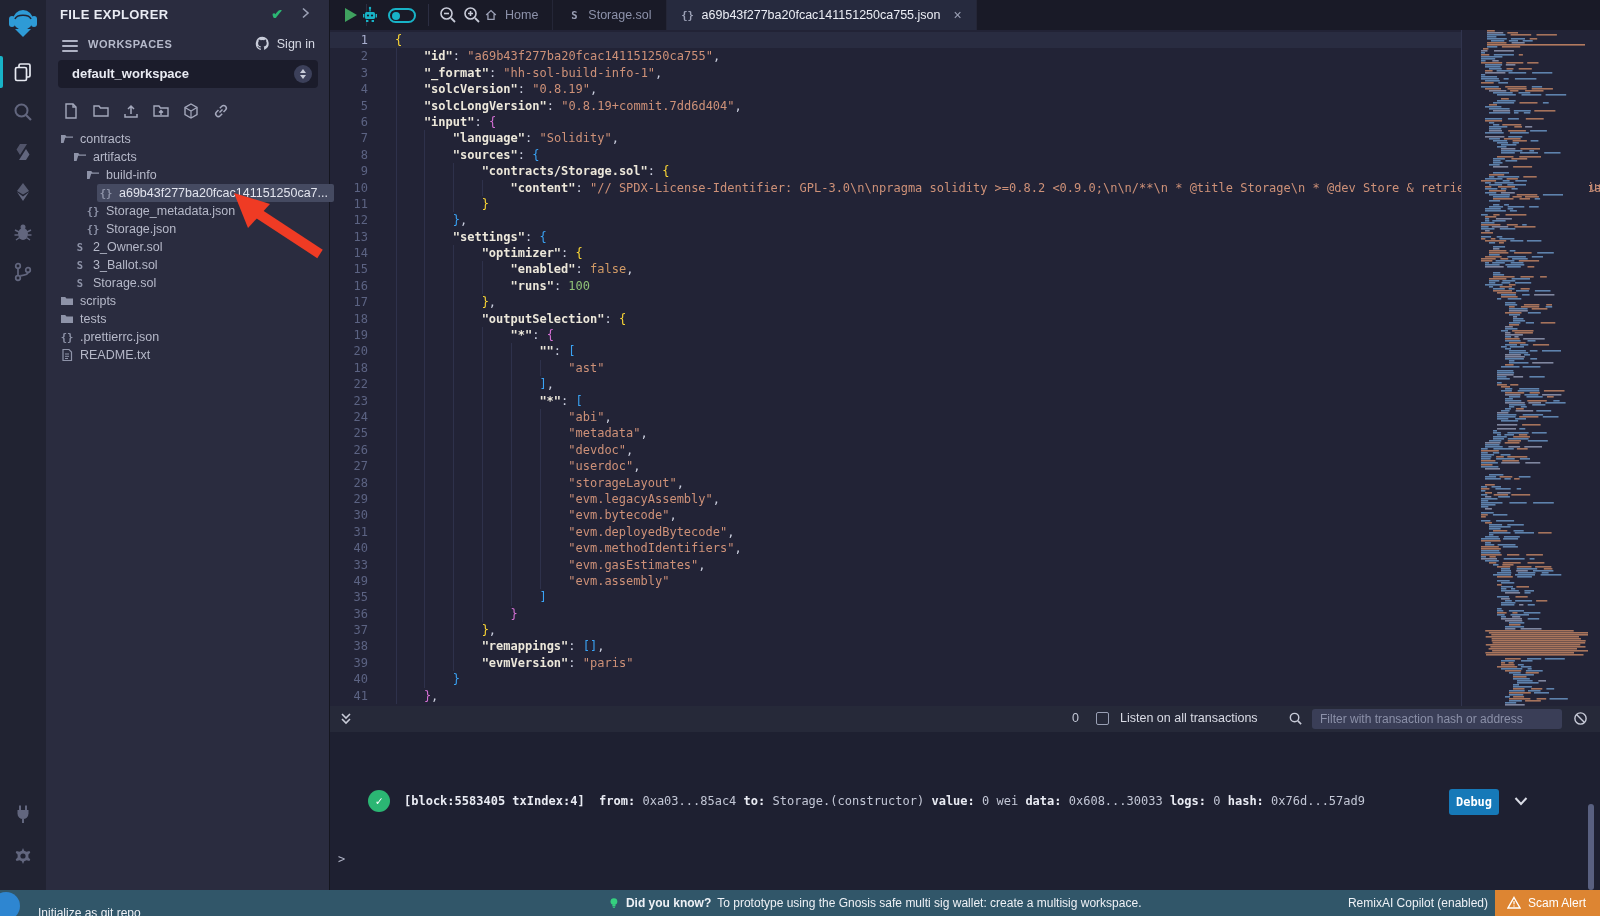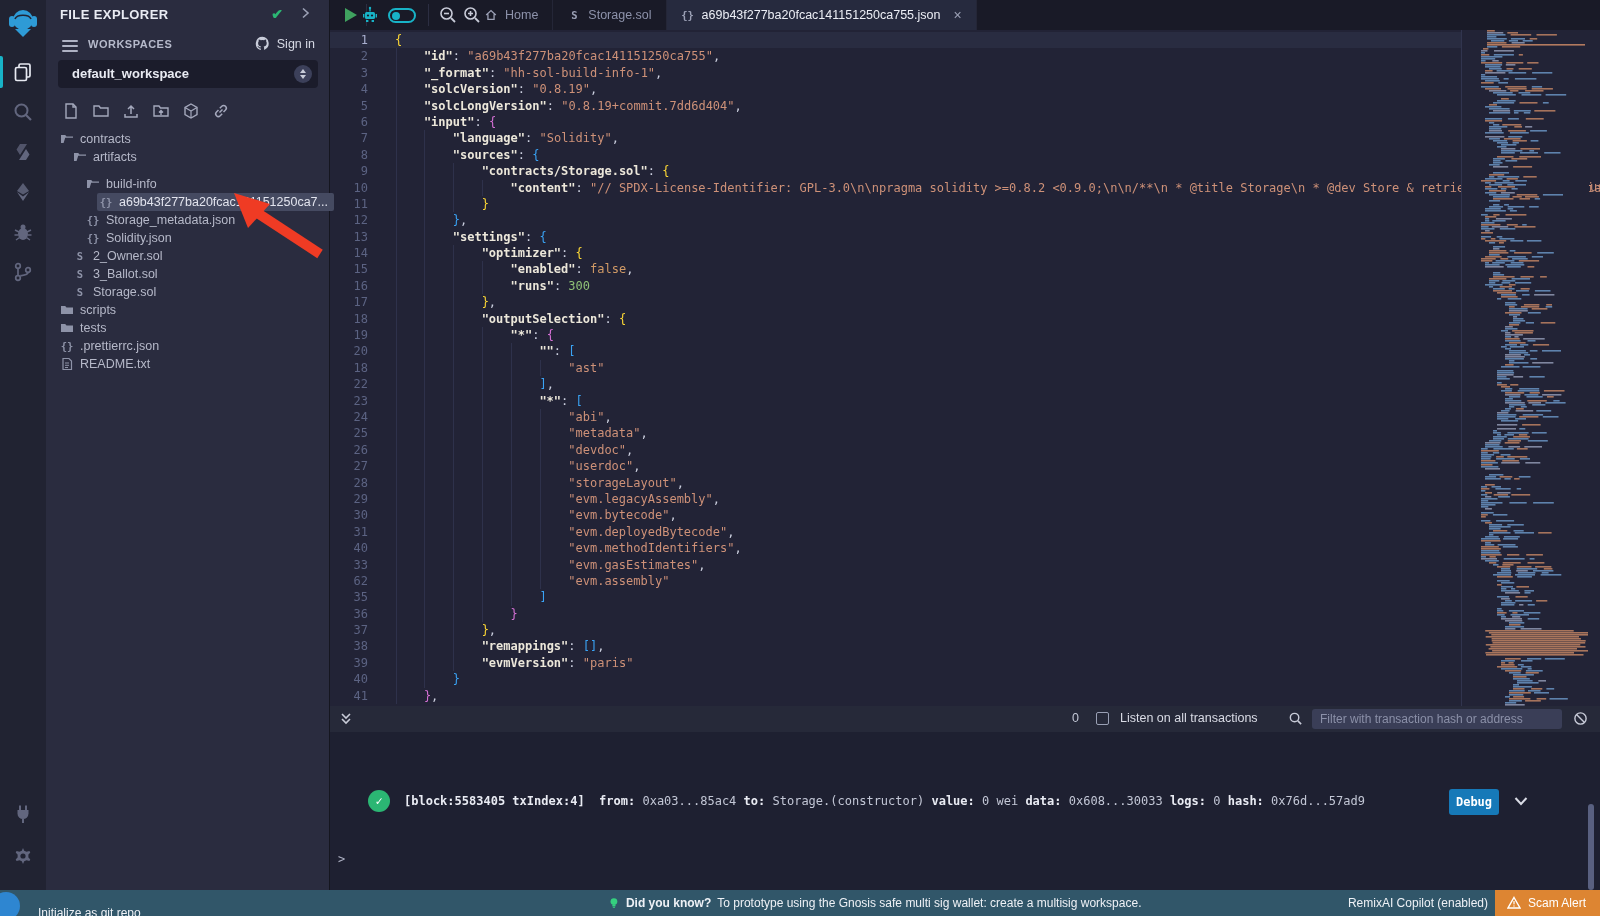--- a/index.html
+++ b/index.html
@@ -264,39 +264,39 @@
             <span>contracts</span>
           </span></div>
         <div class="trow" style="padding-left: 25px;"><span class="inner">
             <span class="ticon">
               <svg viewBox="0 0 14 14">
                 <path d="M1 3h4.2l1.3 1.5H13v1.3H5.2L3.6 11H1z" fill="currentColor"></path>
               </svg>
             </span>
             <span>artifacts</span>
           </span></div>
-        <div class="trow" style="padding-left: 38px; margin-top: 9px;"><span class="inner">
+        <div class="trow" style="padding-left: 38px;"><span class="inner">
             <span class="ticon">
               <svg viewBox="0 0 14 14">
                 <path d="M1 3h4.2l1.3 1.5H13v1.3H5.2L3.6 11H1z" fill="currentColor"></path>
               </svg>
             </span>
             <span>build-info</span>
           </span></div>
         <div class="trow selected" style="padding-left: 51px;"><span class="inner">
             <span class="ticon txt">{}</span>
             <span>a69b43f277ba20fcac141151250ca7...</span>
           </span></div>
         <div class="trow" style="padding-left: 38px;"><span class="inner">
             <span class="ticon txt">{}</span>
             <span>Storage_metadata.json</span>
           </span></div>
         <div class="trow" style="padding-left: 38px;"><span class="inner">
             <span class="ticon txt">{}</span>
-            <span>Solidity.json</span>
+            <span>Storage.json</span>
           </span></div>
         <div class="trow" style="padding-left: 25px;"><span class="inner">
             <span class="ticon txt">S</span>
             <span>2_Owner.sol</span>
           </span></div>
         <div class="trow" style="padding-left: 25px;"><span class="inner">
             <span class="ticon txt">S</span>
             <span>3_Ballot.sol</span>
           </span></div>
         <div class="trow" style="padding-left: 25px;"><span class="inner">
@@ -420,21 +420,21 @@
           <div>24</div>
           <div>25</div>
           <div>26</div>
           <div>27</div>
           <div>28</div>
           <div>29</div>
           <div>30</div>
           <div>31</div>
           <div>40</div>
           <div>33</div>
-          <div>62</div>
+          <div>49</div>
           <div>35</div>
           <div>36</div>
           <div>37</div>
           <div>38</div>
           <div>39</div>
           <div>40</div>
           <div>41</div>
         </div>
       <div class="lines" id="lines">
           <div class="cl"><span class="t" style="left: 0px;"><span class="tok-b1">{</span></span></div>
@@ -445,21 +445,21 @@
           <div class="cl"><span class="g" style="left: 0.5px;"></span><span class="t" style="left: 28.88px;"><span class="tok-k">"input"</span><span class="tok-p">: </span><span class="tok-b2">{</span></span></div>
           <div class="cl"><span class="g" style="left: 0.5px;"></span><span class="g" style="left: 29.38px;"></span><span class="t" style="left: 57.76px;"><span class="tok-k">"language"</span><span class="tok-p">: </span><span class="tok-s">"Solidity"</span><span class="tok-p">,</span></span></div>
           <div class="cl"><span class="g" style="left: 0.5px;"></span><span class="g" style="left: 29.38px;"></span><span class="t" style="left: 57.76px;"><span class="tok-k">"sources"</span><span class="tok-p">: </span><span class="tok-b3">{</span></span></div>
           <div class="cl"><span class="g" style="left: 0.5px;"></span><span class="g" style="left: 29.38px;"></span><span class="g" style="left: 58.26px;"></span><span class="t" style="left: 86.64px;"><span class="tok-k">"contracts/Storage.sol"</span><span class="tok-p">: </span><span class="tok-b1">{</span></span></div>
           <div class="cl"><span class="g" style="left: 0.5px;"></span><span class="g" style="left: 29.38px;"></span><span class="g" style="left: 58.26px;"></span><span class="g" style="left: 87.14px;"></span><span class="t" style="left: 115.52px;"><span class="tok-k">"content"</span><span class="tok-p">: </span><span class="tok-s">"// SPDX-License-Identifier: GPL-3.0\n\npragma solidity &gt;=0.8.2 &lt;0.9.0;\n\n/**\n * @title Storage\n * @dev Store &amp; retrieve value in a variable\n * @custom:dev-run-script ./scripts/deploy_with_ethers.ts\n */\ncontract Storage {\n\n    uint256 number;\n\n    /**\n     * @dev Store value in variable"</span></span></div>
           <div class="cl"><span class="g" style="left: 0.5px;"></span><span class="g" style="left: 29.38px;"></span><span class="g" style="left: 58.26px;"></span><span class="t" style="left: 86.64px;"><span class="tok-b1">}</span></span></div>
           <div class="cl"><span class="g" style="left: 0.5px;"></span><span class="g" style="left: 29.38px;"></span><span class="t" style="left: 57.76px;"><span class="tok-b3">}</span><span class="tok-p">,</span></span></div>
           <div class="cl"><span class="g" style="left: 0.5px;"></span><span class="g" style="left: 29.38px;"></span><span class="t" style="left: 57.76px;"><span class="tok-k">"settings"</span><span class="tok-p">: </span><span class="tok-b3">{</span></span></div>
           <div class="cl"><span class="g" style="left: 0.5px;"></span><span class="g" style="left: 29.38px;"></span><span class="g" style="left: 58.26px;"></span><span class="t" style="left: 86.64px;"><span class="tok-k">"optimizer"</span><span class="tok-p">: </span><span class="tok-b1">{</span></span></div>
           <div class="cl"><span class="g" style="left: 0.5px;"></span><span class="g" style="left: 29.38px;"></span><span class="g" style="left: 58.26px;"></span><span class="g" style="left: 87.14px;"></span><span class="t" style="left: 115.52px;"><span class="tok-k">"enabled"</span><span class="tok-p">: </span><span class="tok-kw">false</span><span class="tok-p">,</span></span></div>
-          <div class="cl"><span class="g" style="left: 0.5px;"></span><span class="g" style="left: 29.38px;"></span><span class="g" style="left: 58.26px;"></span><span class="g" style="left: 87.14px;"></span><span class="t" style="left: 115.52px;"><span class="tok-k">"runs"</span><span class="tok-p">: </span><span class="tok-num">300</span></span></div>
+          <div class="cl"><span class="g" style="left: 0.5px;"></span><span class="g" style="left: 29.38px;"></span><span class="g" style="left: 58.26px;"></span><span class="g" style="left: 87.14px;"></span><span class="t" style="left: 115.52px;"><span class="tok-k">"runs"</span><span class="tok-p">: </span><span class="tok-num">100</span></span></div>
           <div class="cl"><span class="g" style="left: 0.5px;"></span><span class="g" style="left: 29.38px;"></span><span class="g" style="left: 58.26px;"></span><span class="t" style="left: 86.64px;"><span class="tok-b1">}</span><span class="tok-p">,</span></span></div>
           <div class="cl"><span class="g" style="left: 0.5px;"></span><span class="g" style="left: 29.38px;"></span><span class="g" style="left: 58.26px;"></span><span class="t" style="left: 86.64px;"><span class="tok-k">"outputSelection"</span><span class="tok-p">: </span><span class="tok-b1">{</span></span></div>
           <div class="cl"><span class="g" style="left: 0.5px;"></span><span class="g" style="left: 29.38px;"></span><span class="g" style="left: 58.26px;"></span><span class="g" style="left: 87.14px;"></span><span class="t" style="left: 115.52px;"><span class="tok-k">"*"</span><span class="tok-p">: </span><span class="tok-b2">{</span></span></div>
           <div class="cl"><span class="g" style="left: 0.5px;"></span><span class="g" style="left: 29.38px;"></span><span class="g" style="left: 58.26px;"></span><span class="g" style="left: 87.14px;"></span><span class="g" style="left: 116.02px;"></span><span class="t" style="left: 144.4px;"><span class="tok-k">""</span><span class="tok-p">: </span><span class="tok-b3">[</span></span></div>
           <div class="cl"><span class="g" style="left: 0.5px;"></span><span class="g" style="left: 29.38px;"></span><span class="g" style="left: 58.26px;"></span><span class="g" style="left: 87.14px;"></span><span class="g" style="left: 116.02px;"></span><span class="g" style="left: 144.9px;"></span><span class="t" style="left: 173.28px;"><span class="tok-s">"ast"</span></span></div>
           <div class="cl"><span class="g" style="left: 0.5px;"></span><span class="g" style="left: 29.38px;"></span><span class="g" style="left: 58.26px;"></span><span class="g" style="left: 87.14px;"></span><span class="g" style="left: 116.02px;"></span><span class="t" style="left: 144.4px;"><span class="tok-b3">]</span><span class="tok-p">,</span></span></div>
           <div class="cl"><span class="g" style="left: 0.5px;"></span><span class="g" style="left: 29.38px;"></span><span class="g" style="left: 58.26px;"></span><span class="g" style="left: 87.14px;"></span><span class="g" style="left: 116.02px;"></span><span class="t" style="left: 144.4px;"><span class="tok-k">"*"</span><span class="tok-p">: </span><span class="tok-b3">[</span></span></div>
           <div class="cl"><span class="g" style="left: 0.5px;"></span><span class="g" style="left: 29.38px;"></span><span class="g" style="left: 58.26px;"></span><span class="g" style="left: 87.14px;"></span><span class="g" style="left: 116.02px;"></span><span class="g" style="left: 144.9px;"></span><span class="t" style="left: 173.28px;"><span class="tok-s">"abi"</span><span class="tok-p">,</span></span></div>
           <div class="cl"><span class="g" style="left: 0.5px;"></span><span class="g" style="left: 29.38px;"></span><span class="g" style="left: 58.26px;"></span><span class="g" style="left: 87.14px;"></span><span class="g" style="left: 116.02px;"></span><span class="g" style="left: 144.9px;"></span><span class="t" style="left: 173.28px;"><span class="tok-s">"metadata"</span><span class="tok-p">,</span></span></div>
           <div class="cl"><span class="g" style="left: 0.5px;"></span><span class="g" style="left: 29.38px;"></span><span class="g" style="left: 58.26px;"></span><span class="g" style="left: 87.14px;"></span><span class="g" style="left: 116.02px;"></span><span class="g" style="left: 144.9px;"></span><span class="t" style="left: 173.28px;"><span class="tok-s">"devdoc"</span><span class="tok-p">,</span></span></div>

